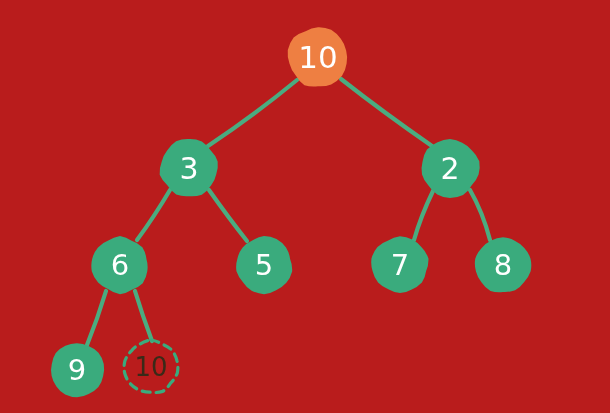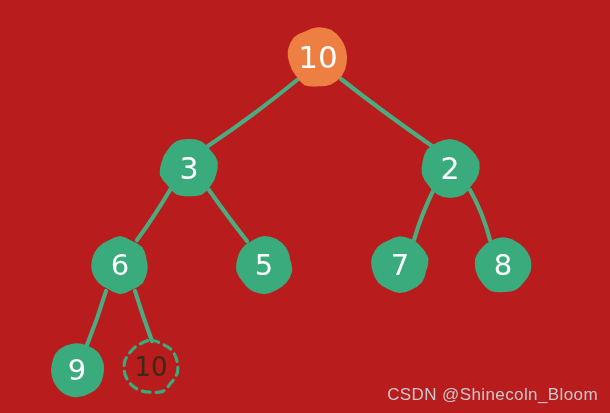--- a/index.html
+++ b/index.html
@@ -91,15 +91,14 @@
           <path d="M 77.00 343.31 Q 83.08 343.38 88.52 346.08 Q 94.28 348.33 98.50 352.86 Q 102.39 357.77 103.75 363.89 Q 104.83 370.00 103.15 375.97 Q 102.05 382.07 98.42 387.08 Q 94.31 391.71 88.60 394.08 Q 83.17 397.05 77.00 397.37 Q 70.76 397.34 65.15 394.61 Q 59.85 391.51 56.42 386.42 Q 52.79 381.66 51.59 375.80 Q 50.35 370.00 51.75 364.24 Q 52.48 358.19 55.76 353.06 Q 59.74 348.36 65.37 345.84 Q 70.89 343.25 77.00 343.31 Z" fill="#3aab7d" stroke="none"></path>
           <text x="77" y="370" text-anchor="middle" dominant-baseline="central" class="node-label" fill="#ffffff" font-size="29">9</text>
         </g>
         <g>
           <path d="M 151.00 340.00 Q 156.98 340.81 162.02 344.12 Q 167.70 346.06 171.97 350.27 Q 175.76 355.08 177.08 361.05 Q 178.56 367.00 177.31 373.01 Q 175.19 378.65 170.82 382.81 Q 167.76 388.02 162.75 391.39 Q 156.96 393.11 151.00 392.14 Q 145.19 392.47 139.81 390.24 Q 134.25 388.00 130.22 383.57 Q 126.23 378.93 124.64 373.02 Q 123.38 367.00 124.85 361.03 Q 126.89 355.39 131.17 351.19 Q 134.76 346.64 139.97 344.10 Q 145.02 340.79 151.00 340.00 Z" fill="none" stroke="#3aab7d" stroke-width="3.2" stroke-linecap="round" stroke-dasharray="8 6"></path>
           <text x="151" y="367" text-anchor="middle" dominant-baseline="central" class="node-label" fill="#3a2a18" font-size="26">10</text>
         </g>
       </g>
   </svg>
 
-  <div class="watermark">CSDN @Shinecoln_Bloom</div>
 
 </div>
 
 </body></html>

